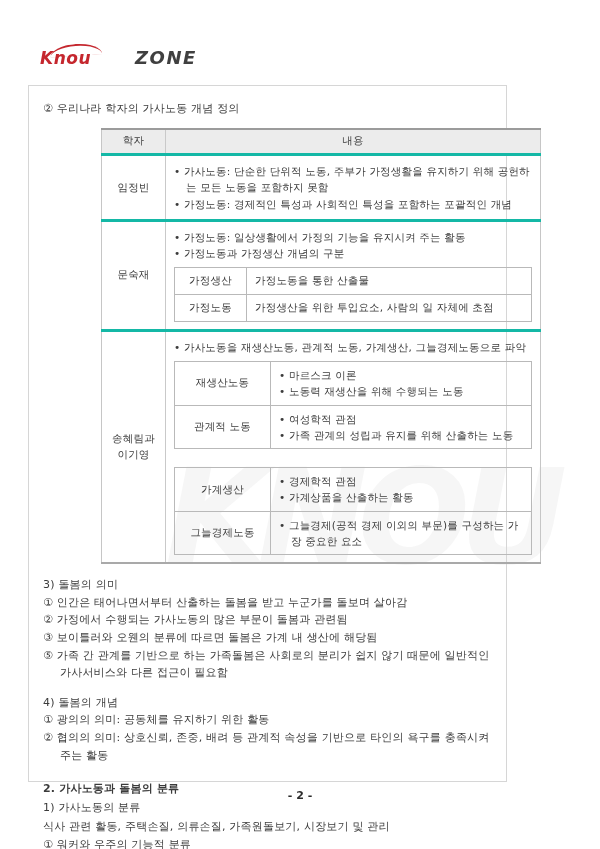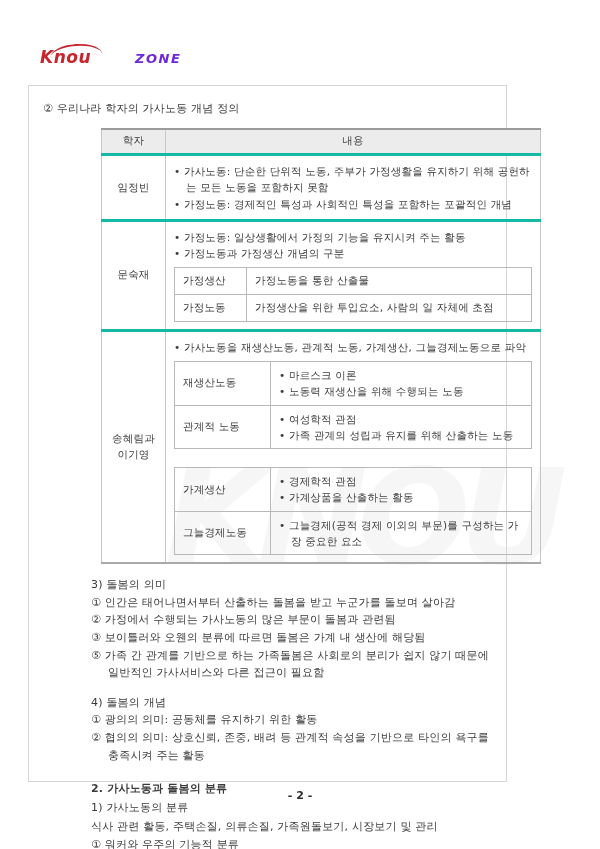--- a/index.html
+++ b/index.html
@@ -9,21 +9,21 @@
     font-family: "DejaVu Sans", sans-serif;
     color: #3b3b3b;
     position: relative;
     overflow: hidden;
   }
   .page { position: relative; width: 600px; height: 849px; background: #fff; }
 
   
   .logo { position: absolute; left: 40px; top: 47px; font-style: italic; font-weight: bold; white-space: nowrap; z-index: 3; }
   .logo .k-red { color: #c5272e; font-size: 17px; letter-spacing: 0.5px; }
-  .logo .zone-gray { color: #6d28d9; font-size: 13px; letter-spacing: 1.5px; padding-left: 44px; }
+  .logo .zone-gray { color: #404040; font-size: 18px; letter-spacing: 1.5px; padding-left: 44px; }
   .logo .swoosh {
     position: absolute; left: 10px; top: -3px; width: 52px; height: 12px;
     border-top: 2px solid #c5272e; border-radius: 50% 50% 0 0 / 100% 100% 0 0;
     transform: rotate(-4deg);
   }
 
   
   .watermark {
     position: absolute; left: 165px; top: 440px;
     font-size: 132px; font-weight: bold; font-style: italic;
@@ -62,27 +62,27 @@
   }
   .scholar-col { width: 64px; text-align: center; border-right: 1px solid #c9c9c9; }
   .content-col { text-align: left; }
 
   .bullet { padding-left: 12px; text-indent: -12px; line-height: 1.55; }
   .bullet::before { content: "• "; }
 
   
   .inner-table { width: 100%; margin-top: 6px; font-size: 10.5px; }
   .inner-table td { border: 1px solid #b9b9b9; padding: 5px 8px; vertical-align: middle; }
-  .inner-table .term { white-space: nowrap; }
+  .inner-table .term { text-align: center; white-space: nowrap; }
   .inner-table.narrow-term .term { width: 72px; }
   .inner-table.wide-term .term { width: 96px; }
   .inner-gap { height: 12px; }
 
   
-  .section { margin-top: 12px; margin-left: 48px; }
+  .section { margin-top: 12px; }
   .section-title { line-height: 1.6; }
   .num-item { padding-left: 17px; text-indent: -17px; line-height: 1.6; }
   .bold-heading { font-weight: bold; margin-top: 16px; line-height: 1.7; }
   .plain-line { line-height: 1.7; }
 
   
   .footer {
     position: absolute; left: 0; top: 789px; width: 600px;
     text-align: center; font-size: 11px; font-weight: bold; color: #2b2b2b;
     z-index: 2;

